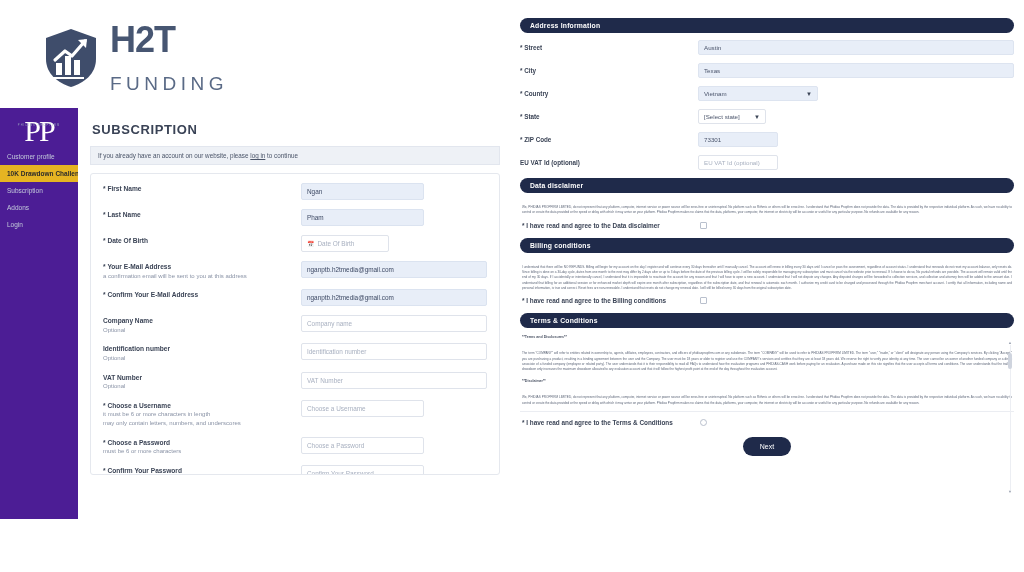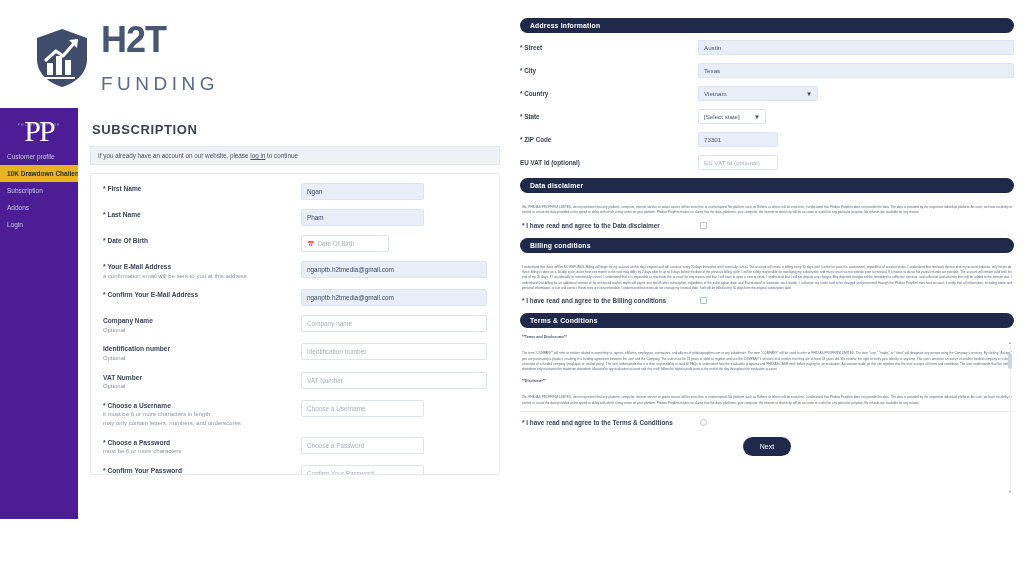--- a/index.html
+++ b/index.html
@@ -12,21 +12,21 @@
     position:relative;
   }
   
   #watermark{
     position:absolute; left:285px; top:252px;
     font-size:56px; font-weight:700; letter-spacing:2px;
     color:#eef0f5; white-space:nowrap; z-index:0;
     font-family:"Liberation Sans", sans-serif;
   }
   
-  #brand{ position:absolute; left:33px; top:22px; display:flex; align-items:center; gap:10px; z-index:3;}
+  #brand{ position:absolute; left:42px; top:22px; display:flex; align-items:center; gap:10px; z-index:3;}
   #brand .shield{ width:58px; height:62px; }
   #brand .wordmark{ display:flex; flex-direction:column; line-height:1; }
   #brand .h2t{ font-size:36px; font-weight:700; color:#475672; letter-spacing:-1px;}
   #brand .funding{ font-size:19px; font-weight:500; color:#5a6a86; letter-spacing:4.5px; margin-top:16px;}
 
   
   #left-panel{
     position:absolute; left:0; top:108px; width:512px; height:411px;
     display:flex; z-index:2; background:#fafbfc;
   }

